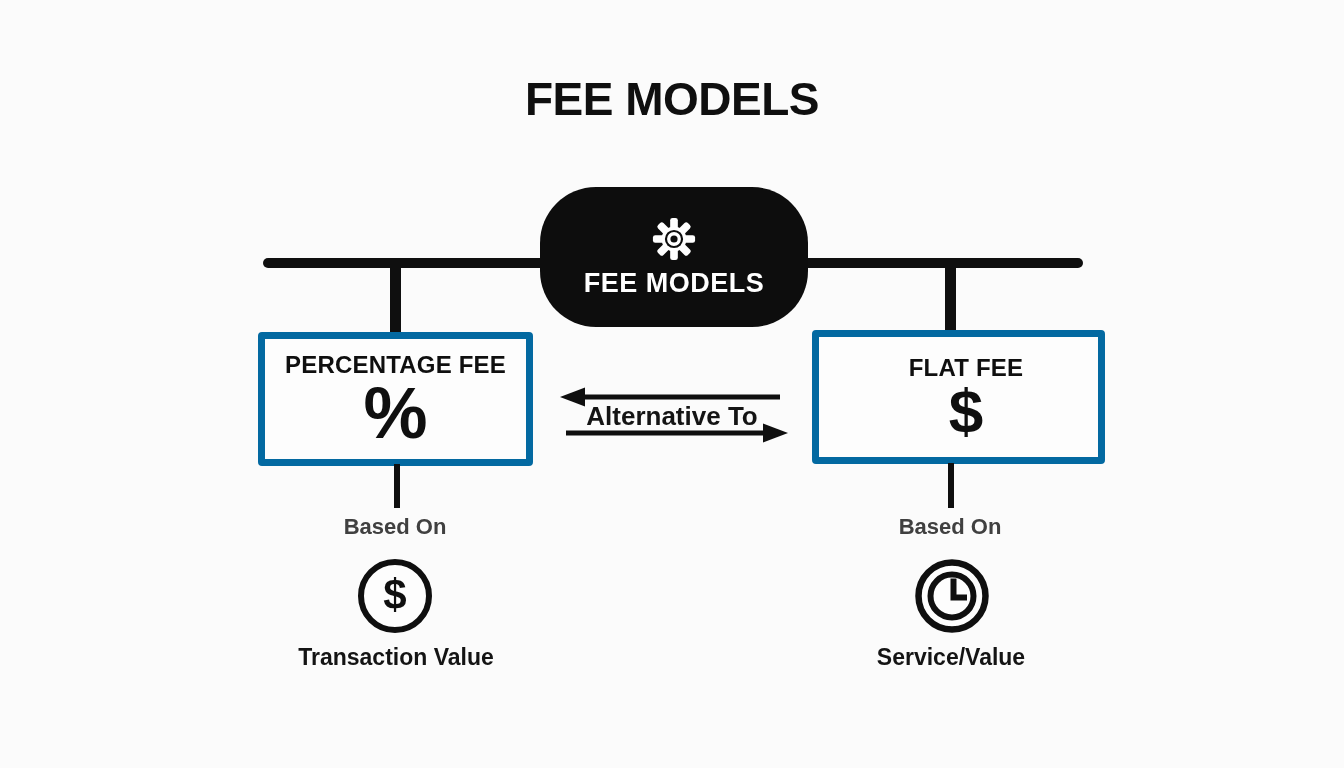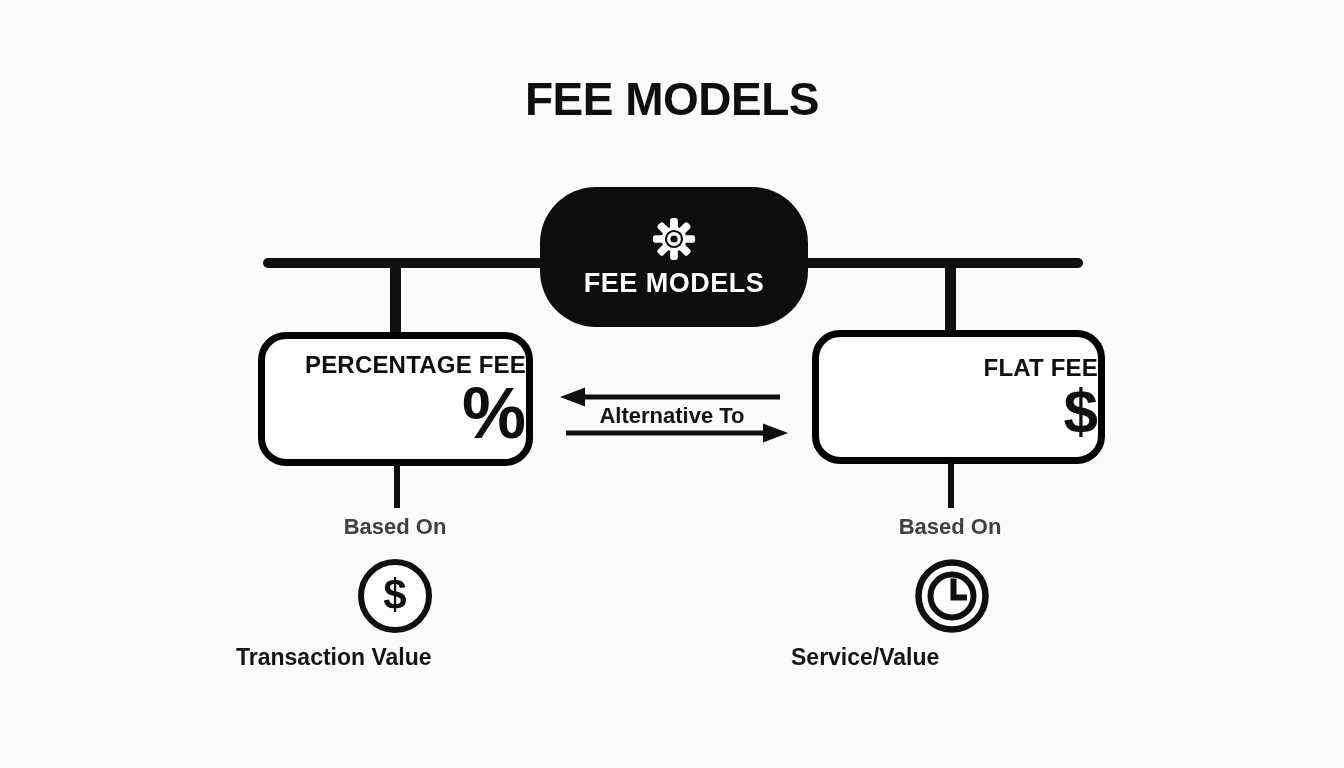--- a/index.html
+++ b/index.html
@@ -55,24 +55,24 @@
     color: #fff;
     font-size: 27px;
     font-weight: 800;
     letter-spacing: 0.5px;
   }
 
   
   .child-node {
     width: 261px; height: 120px;
     background: #fdfdfd;
-    border: 7px solid #000000;
-    border-radius: 28px;
+    border: 7px solid #0369a1;
+    border-radius: 4px;
     display: flex; flex-direction: column;
-    align-items: flex-end; justify-content: center;
+    align-items: center; justify-content: center;
   }
   .child-node.pct  { left: 258px; top: 332px; }
   .child-node.flat { left: 812px; top: 330px; width: 264px; padding-left: 15px; }
   .node-title {
     font-size: 24px;
     font-weight: 800;
     letter-spacing: 0.2px;
     color: #0f0f0f;
   }
   .node-symbol {
@@ -82,21 +82,21 @@
   }
   .node-symbol.pct  { font-size: 72px; }
   .node-symbol.flat { font-size: 62px; }
 
   
   .arrow-svg { overflow: visible; }
   .rel-label {
     left: 572px; top: 405px;
     width: 200px;
     text-align: center;
-    font-size: 22px;
+    font-size: 26px;
     font-weight: 600;
     line-height: 22px;
     color: #141414;
   }
 
   
   .based-on {
     width: 200px;
     top: 514px;
     text-align: center;
@@ -122,20 +122,21 @@
     font-weight: 800;
     color: #0f0f0f;
     margin-top: -2px;
   }
   .clock-wrap { left: 914px; top: 558px; width: 76px; height: 76px; }
 
   
   .leaf-label {
     width: 320px;
     top: 643px;
+    text-align: center;
     font-size: 23px;
     font-weight: 600;
     line-height: 28px;
     color: #141414;
   }
   .leaf-label.left  { left: 236px; }
   .leaf-label.right { left: 791px; }
 </style>
 </head>
 <body>

